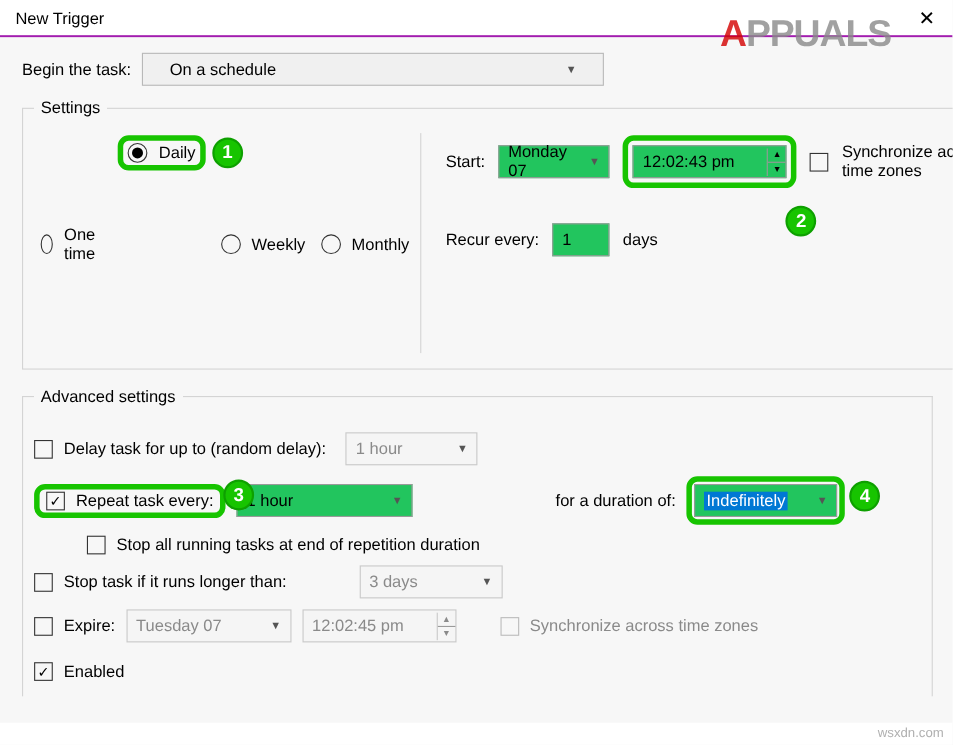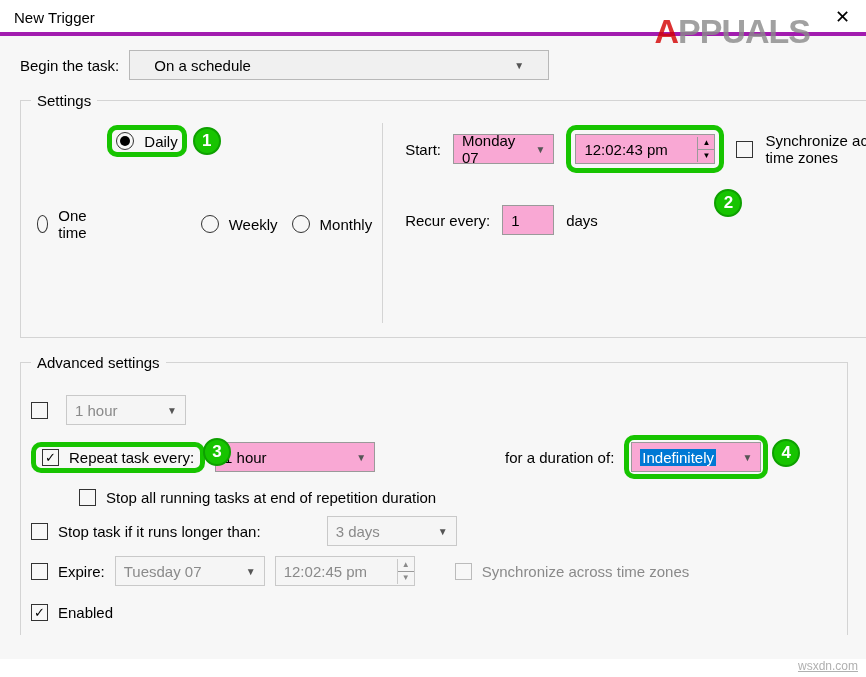--- a/index.html
+++ b/index.html
@@ -13,21 +13,21 @@
     height: 677px;
     position: relative;
     overflow: hidden;
   }
   .window { padding: 0; }
   .titlebar {
     display: flex;
     justify-content: space-between;
     align-items: center;
     padding: 6px 10px 4px 14px;
-    border-bottom: 4px solid #a21caf;
+    border-bottom: 2px solid #a21caf;
   }
   .close-x {
     font-size: 18px;
     line-height: 1;
     cursor: pointer;
     padding: 2px 6px;
   }
   .content { padding: 14px 18px 8px 20px; background: #f7f7f7; }
   .row { display: flex; align-items: center; margin-bottom: 12px; }
   .label { margin-right: 10px; }
@@ -96,21 +96,21 @@
     border-radius: 50%;
     background: #17c400;
     color: #fff;
     font-weight: 700;
     font-size: 17px;
     display: flex; align-items: center; justify-content: center;
     border: 2px solid #0ea000;
   }
   .sched-col { flex: 1; padding-top: 2px; }
   .ctrl {
-    background: #f9a8d4;
+    background: #22c55e;
     border: 1px solid #9a9a9a;
     height: 30px;
     display: inline-flex;
     align-items: center;
     padding: 0 8px;
   }
   .ctrl.disabled { color: #888; background: #f5f5f5; border-color: #c9c9c9; }
   .spinner-btns {
     display: inline-flex; flex-direction: column;
     border-left: 1px solid #9a9a9a;
@@ -156,21 +156,20 @@
     opacity: 0.8;
     pointer-events: none;
   }
   .watermark-logo .a1 { color: #d40000; font-weight: 900; }
   .watermark-url {
     position: absolute;
     bottom: 4px; right: 8px;
     font-size: 12px;
     color: #b0b0b0;
     pointer-events: none;
-    text-decoration: underline;
   }
 </style>
 </head>
 <body>
 
 <div class="window">
   <div class="titlebar">
     <span>New Trigger</span>
     <span class="close-x">✕</span>
   </div>
@@ -244,20 +243,21 @@
           </div>
         </div>
       </div>
     </fieldset>
 
     <fieldset class="group" style="border-bottom:none; padding-bottom:4px;">
       <legend>Advanced settings</legend>
 
       <div class="adv-row">
         <span class="chk"></span>
+        <span>Delay task for up to (random delay):</span>
         <div class="ctrl disabled" style="width:120px; justify-content:space-between; margin-left:8px;">
           <span class="muted">1 hour</span>
           <span class="chev">▼</span>
         </div>
       </div>
 
       <div class="adv-row" style="position:relative;">
         <span class="hl-green" style="display:inline-flex; align-items:center; gap:10px; padding:2px 6px;">
           <span class="chk">✓</span>
           <span>Repeat task every:</span>

